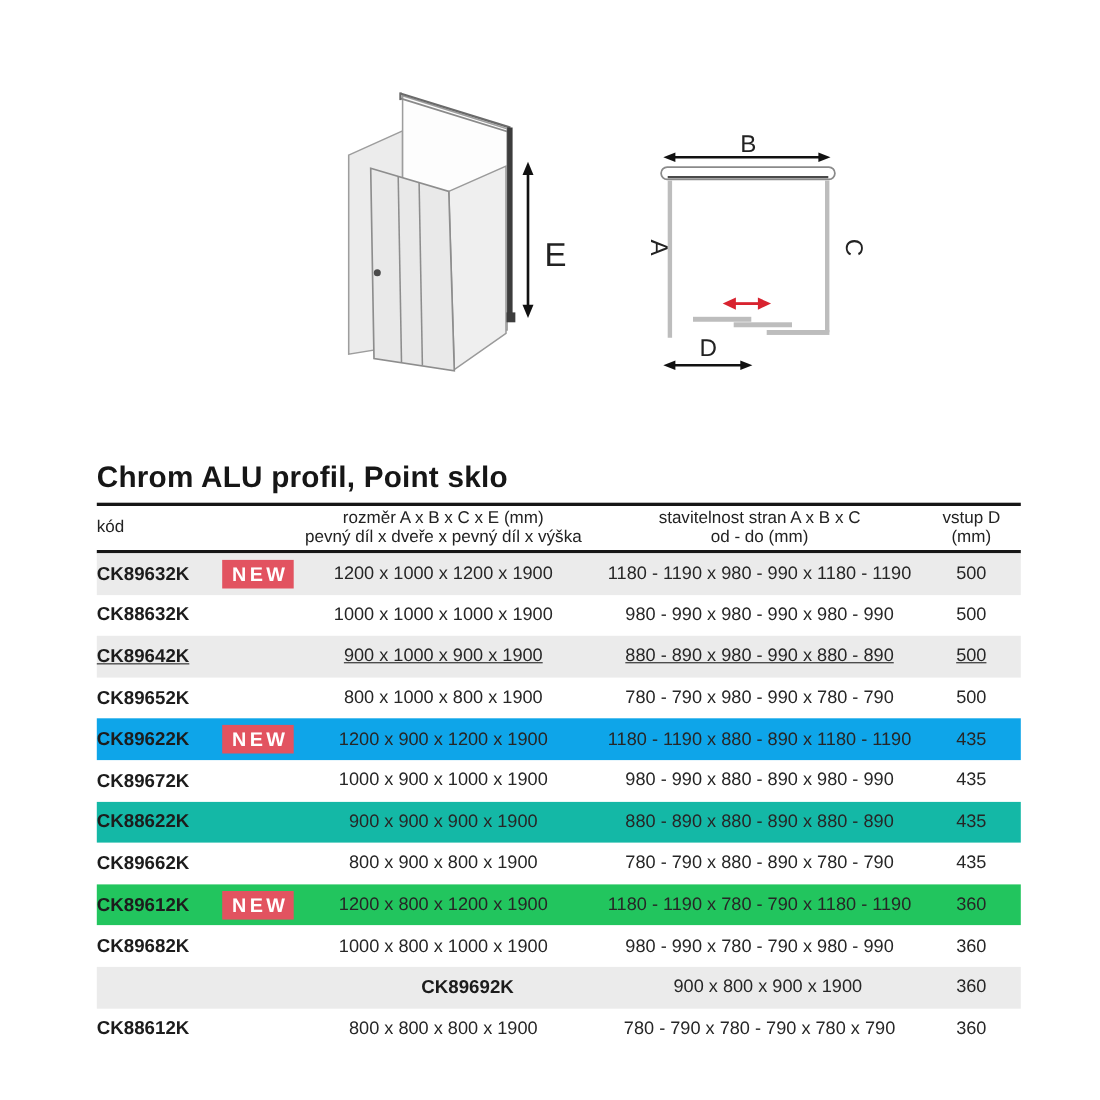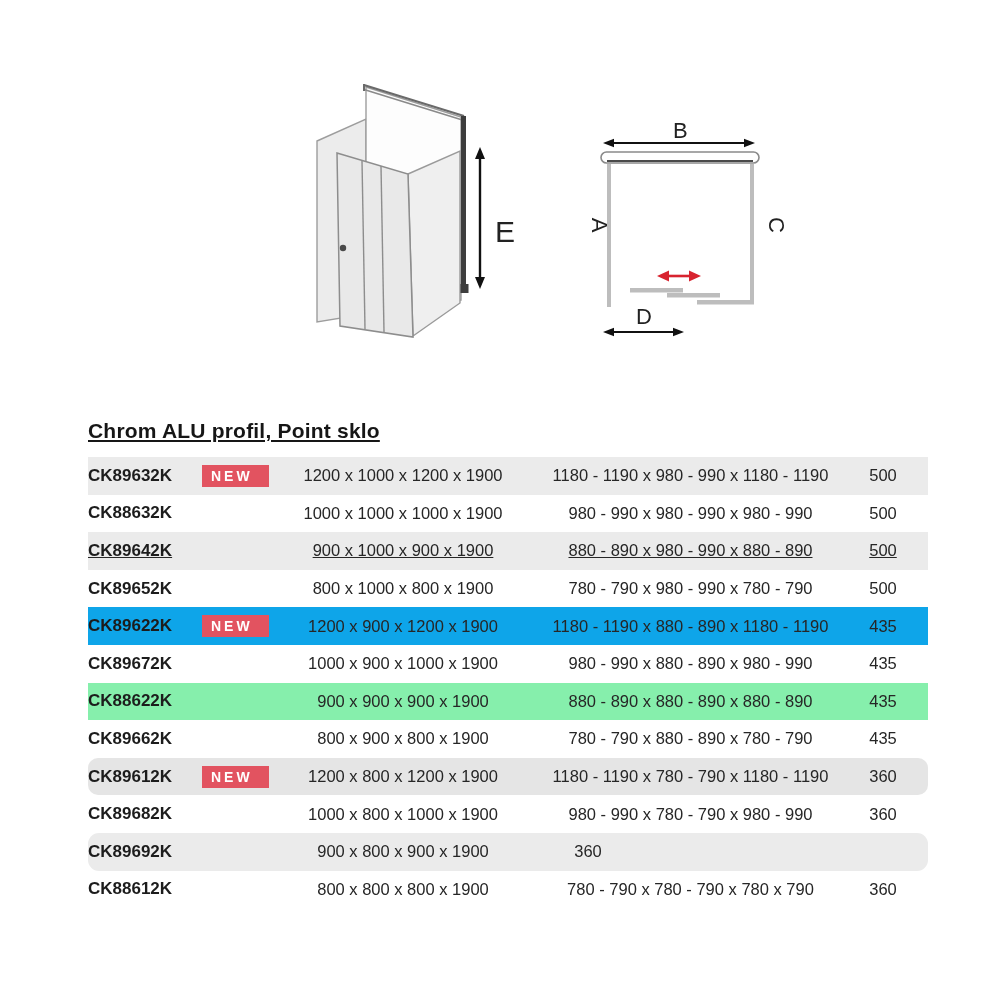--- a/index.html
+++ b/index.html
@@ -7,38 +7,38 @@
               font-family:"Liberation Sans", sans-serif; color:#1f1f1f; }
   .page { position:relative; width:1000px; height:1000px; overflow:hidden; }
 
   
   .diag { position:absolute; }
   #diagLeft  { left:300px; top:70px; }
   #diagRight { left:580px; top:100px; }
   .dim-label { fill:#222; font-family:"Liberation Sans", sans-serif; }
 
   
-  .title { position:absolute; left:88px; top:419px; font-size:21px;
-           font-weight:700; color:#161616; letter-spacing:.2px;text-decoration:underline; }
+  .title { position:absolute; left:88px; top:419px; font-size:27px;
+           font-weight:700; color:#161616; letter-spacing:.2px; }
 
   
   .spec-table { position:absolute; left:88px; top:457px; width:840px; font-size:17px; }
   .thead { display:flex; align-items:center; height:46px;
            border-top:3px solid #161616; border-bottom:3px solid #161616;
            font-size:15.5px; line-height:1.18; color:#222; }
   .c1 { width:175px; position:relative; display:flex; align-items:center; }
   .c2 { width:280px; text-align:center; }
   .c3 { width:295px; text-align:center; }
   .c4 { width:90px;  text-align:center; }
   .row { display:flex; align-items:center; height:37.6px; color:#262626; }
-  .row.shaded { background:#ebebeb; }
+  .row.shaded { background:#ebebeb;justify-content:flex-end; }
   .code { font-weight:700; font-size:17px; color:#1c1c1c; }
   .badge { position:absolute; left:114px; top:50%; transform:translateY(-50%);
-           color:#fff; font-weight:700; font-size:14px; letter-spacing:3px;
-           padding:4px 16px 4px 9px; line-height:1; }
+           color:#fff; font-weight:700; font-size:18px; letter-spacing:3px;
+           padding:4px 5px 4px 9px; line-height:1; }
   .val { font-size:16.5px; }
 </style>
 </head>
 <body>
 
 <div class="page">
 
   <svg id="diagLeft" class="diag" width="230" height="300" viewBox="0 0 230 300">
 
     <polygon points="17,71 66,49 66,244 17,252" fill="#ececec" stroke="#9d9d9d" stroke-width="1.4"></polygon>
@@ -91,20 +91,32 @@
 
     <text class="dim-label" x="56" y="224" font-size="22">D</text>
     <line x1="30" y1="232" x2="97" y2="232" stroke="#111" stroke-width="2.2"></line>
     <polygon points="23,232 34,227.7 34,236.3" fill="#111"></polygon>
     <polygon points="104,232 93,227.7 93,236.3" fill="#111"></polygon>
   </svg>
 
   <div class="title">Chrom ALU profil, Point sklo</div>
 
   <div class="spec-table">
+    <div class="thead">
+      <div class="c1">kód</div>
+      <div class="c2">
+        <div>rozměr A x B x C x E (mm)</div>
+        <div>pevný díl x dveře x pevný díl x výška</div>
+      </div>
+      <div class="c3">
+        <div>stavitelnost stran A x B x C</div>
+        <div>od - do (mm)</div>
+      </div>
+      <div class="c4">vstup D (mm)</div>
+    </div>
     <div id="tbody">
         <div class="row shaded" style="background: rgb(235, 235, 235);">
           <div class="c1">
             <span class="code">CK89632K</span>
             <span class="badge" style="background: rgb(226, 83, 96); color: rgb(255, 255, 255);">NEW</span>
           </div>
           <div class="c2 val">1200 x 1000 x 1200 x 1900</div>
           <div class="c3 val">1180 - 1190 x 980 - 990 x 1180 - 1190</div>
           <div class="c4 val">500</div>
         </div>
@@ -142,54 +154,54 @@
           <div class="c4 val">435</div>
         </div>
         <div class="row">
           <div class="c1">
             <span class="code">CK89672K</span>
           </div>
           <div class="c2 val">1000 x 900 x 1000 x 1900</div>
           <div class="c3 val">980 - 990 x 880 - 890 x 980 - 990</div>
           <div class="c4 val">435</div>
         </div>
-        <div class="row shaded" style="background: #86efac;">
+        <div class="row shaded" style="background: #14b8a6;">
           <div class="c1">
             <span class="code">CK88622K</span>
           </div>
           <div class="c2 val">900 x 900 x 900 x 1900</div>
           <div class="c3 val">880 - 890 x 880 - 890 x 880 - 890</div>
           <div class="c4 val">435</div>
         </div>
         <div class="row">
           <div class="c1">
             <span class="code">CK89662K</span>
           </div>
           <div class="c2 val">800 x 900 x 800 x 1900</div>
           <div class="c3 val">780 - 790 x 880 - 890 x 780 - 790</div>
           <div class="c4 val">435</div>
         </div>
-        <div class="row shaded" style="background: #e5e5e5; border-radius: 10px;">
+        <div class="row shaded" style="background: #22c55e;">
           <div class="c1">
             <span class="code">CK89612K</span>
             <span class="badge" style="background: rgb(226, 83, 96); color: rgb(255, 255, 255);">NEW</span>
           </div>
           <div class="c2 val">1200 x 800 x 1200 x 1900</div>
           <div class="c3 val">1180 - 1190 x 780 - 790 x 1180 - 1190</div>
           <div class="c4 val">360</div>
         </div>
         <div class="row">
           <div class="c1">
             <span class="code">CK89682K</span>
           </div>
           <div class="c2 val">1000 x 800 x 1000 x 1900</div>
           <div class="c3 val">980 - 990 x 780 - 790 x 980 - 990</div>
           <div class="c4 val">360</div>
         </div>
-        <div class="row shaded" style="background: rgb(235, 235, 235); border-radius: 11px;">
+        <div class="row shaded" style="background: rgb(235, 235, 235);">
           <div class="c1">
             <span class="code">CK89692K</span>
           </div>
           <div class="c2 val">900 x 800 x 900 x 1900</div>
           <div class="c4 val">360</div>
         </div>
         <div class="row">
           <div class="c1">
             <span class="code">CK88612K</span>
           </div>

